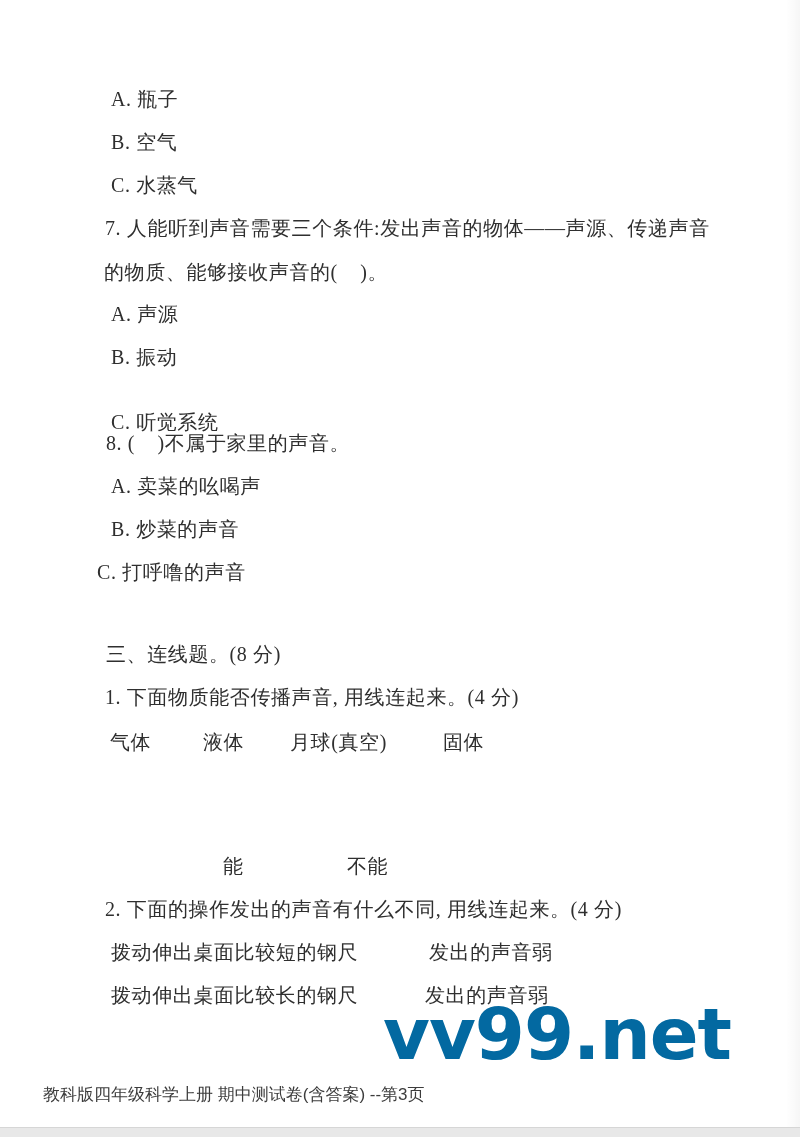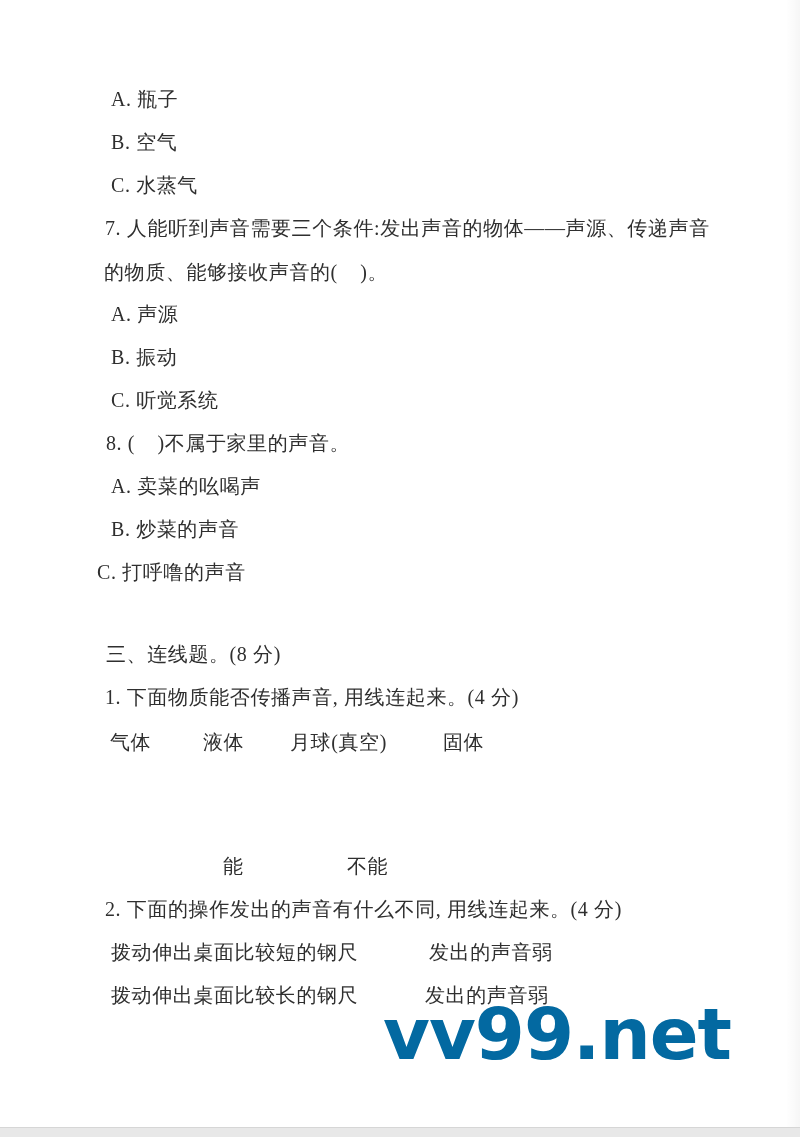--- a/index.html
+++ b/index.html
@@ -73,21 +73,21 @@
     <div class="t" style="left:111px; top:131px">B. 空气</div>
     <div class="t" style="left:111px; top:174px">C. 水蒸气</div>
   </div>
 
   
   <div class="group">
     <div class="t" style="left:105px; top:217px">7. 人能听到声音需要三个条件:发出声音的物体——声源、传递声音</div>
     <div class="t" style="left:104px; top:261px">的物质、能够接收声音的(    )。</div>
     <div class="t" style="left:111px; top:303px">A. 声源</div>
     <div class="t" style="left:111px; top:346px">B. 振动</div>
-    <div class="t" style="left:111px; top:389px">C. 听觉系统</div>
+    <div class="t" style="left:111px; top:411px">C. 听觉系统</div>
   </div>
 
   
   <div class="group">
     <div class="t" style="left:106px; top:432px">8. (    )不属于家里的声音。</div>
     <div class="t" style="left:111px; top:475px">A. 卖菜的吆喝声</div>
     <div class="t" style="left:111px; top:518px">B. 炒菜的声音</div>
     <div class="t" style="left:97px; top:561px">C. 打呼噜的声音</div>
   </div>
 
@@ -119,20 +119,21 @@
     <div class="group">
       <div class="t" style="left:111px; top:984px">拨动伸出桌面比较长的钢尺</div>
       <div class="t" style="left:425px; top:984px">发出的声音弱</div>
     </div>
   </div>
 
   
   <div class="watermark">vv99.net</div>
 
   
+  <div class="footer">教科版四年级科学上册 期中测试卷(含答案) --第3页</div>
 
   
   <div class="bottom-bar"></div>
 
   
   <div class="edge-shade"></div>
 
 </div>
 
 </body></html>

